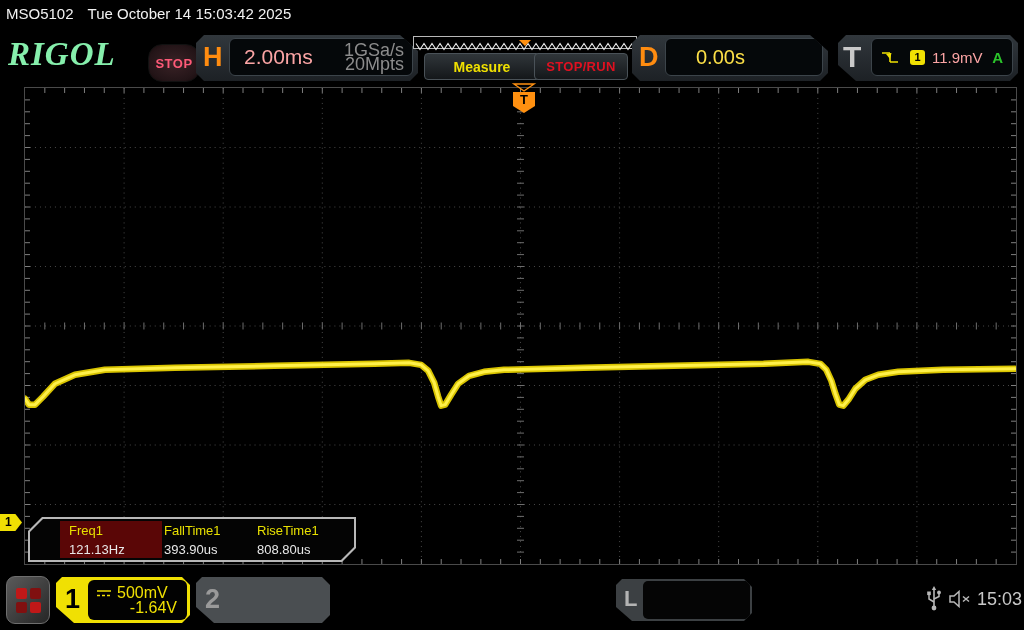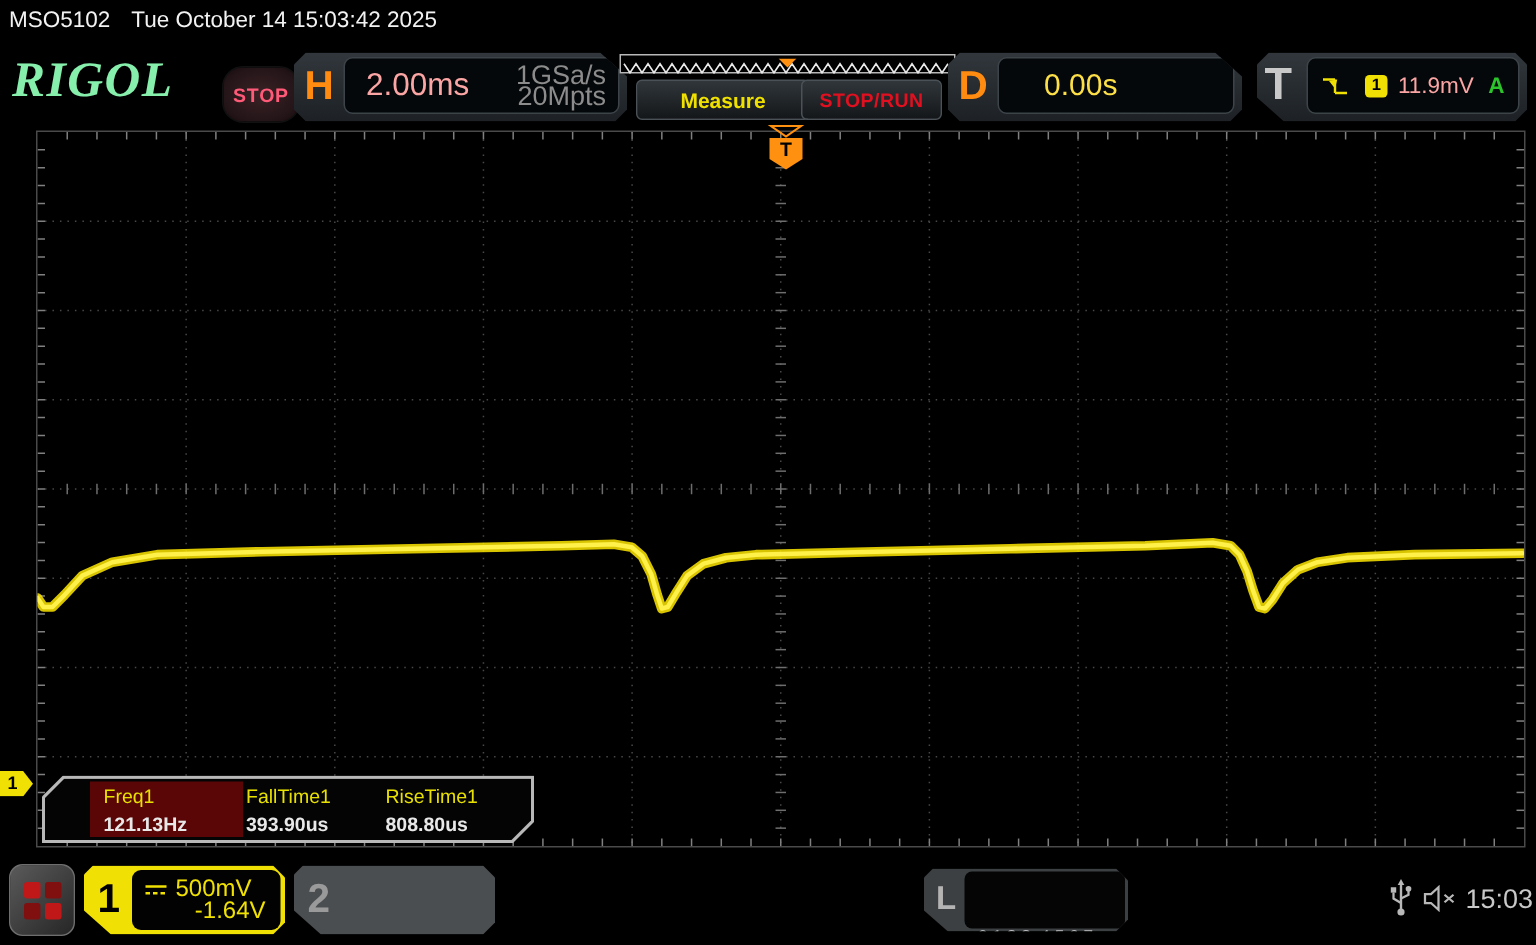--- a/index.html
+++ b/index.html
@@ -69,21 +69,21 @@
                 color:#000; font-size:12px; font-weight:700; line-height:17px; padding-left:5px; }
 
   
   #meas-outer { position:absolute; left:28px; top:517px; width:328px; height:45px; background:#b8b8b8;
                 clip-path:polygon(14px 0,100% 0,100% calc(100% - 14px),calc(100% - 14px) 100%,0 100%,0 14px); }
   #meas-inner { position:absolute; left:2px; top:2px; right:2px; bottom:2px; background:#040404;
                 clip-path:polygon(13px 0,100% 0,100% calc(100% - 13px),calc(100% - 13px) 100%,0 100%,0 13px); }
   #meas-hl { position:absolute; left:30px; top:2px; width:102px; bottom:2px; background:#5a0606; }
   .meas-col { position:absolute; top:0; height:100%; }
   .meas-col .mlabel { position:absolute; top:4px; color:#e8e000; font-size:13px; white-space:nowrap; }
-  .meas-col .mvalue { position:absolute; top:23px; color:#e8e8e8; font-size:13px; white-space:nowrap;font-weight:bold; }
+  .meas-col .mvalue { position:absolute; top:23px; color:#e8e8e8; font-size:13px; white-space:nowrap; }
   #meas-c0 { left:39px; } #meas-c1 { left:134px; } #meas-c2 { left:227px; }
 
   
   #menu-btn { position:absolute; left:6px; top:576px; width:44px; height:48px; border-radius:9px;
               background:linear-gradient(135deg,#5a5a5a,#262626); border:1px solid #6e6e6e;
               display:flex; align-items:center; justify-content:center; }
   #menu-btn .sq { display:grid; grid-template-columns:11px 11px; grid-template-rows:11px 11px; gap:3px; }
   #menu-btn .sq i { border-radius:2px; }
   #menu-btn .sq i:nth-child(1){ background:#c01818; } #menu-btn .sq i:nth-child(2){ background:#801010; }
   #menu-btn .sq i:nth-child(3){ background:#801010; } #menu-btn .sq i:nth-child(4){ background:#c01818; }

